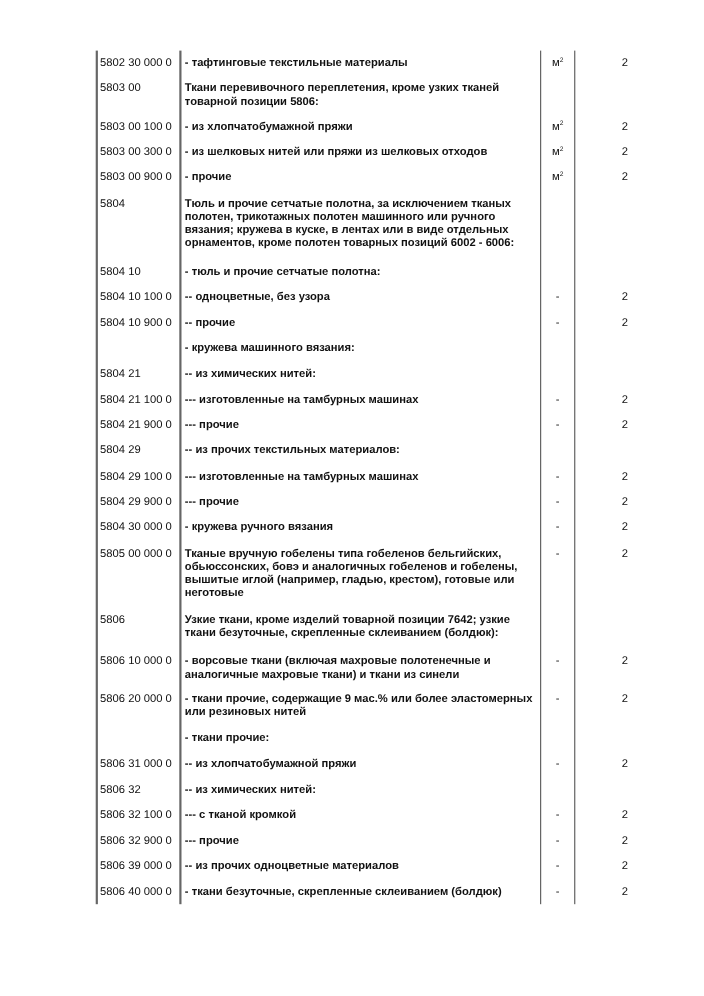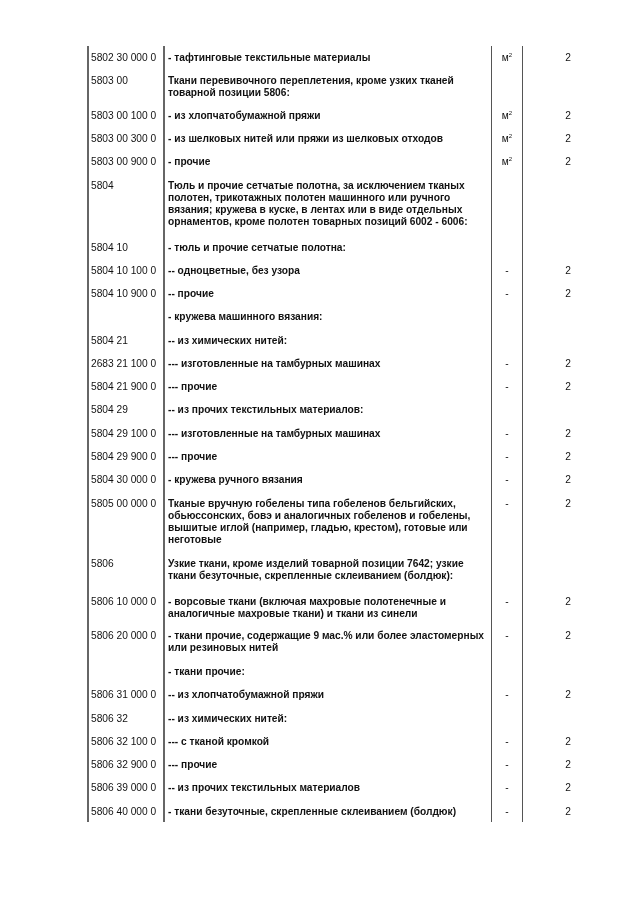--- a/index.html
+++ b/index.html
@@ -84,21 +84,21 @@
         <div class="unit"><span></span><sup></sup></div>
         <div class="rate"></div>
       </div>
       <div class="row" style="top: 335px;">
         <div class="code">5804 21</div>
         <div class="desc">-- из химических нитей:</div>
         <div class="unit"><span></span><sup></sup></div>
         <div class="rate"></div>
       </div>
       <div class="row" style="top: 358px;">
-        <div class="code">2683 21 100 0</div>
+        <div class="code">5804 21 100 0</div>
         <div class="desc">--- изготовленные на тамбурных машинах</div>
         <div class="unit"><span>-</span><sup></sup></div>
         <div class="rate">2</div>
       </div>
       <div class="row" style="top: 381px;">
         <div class="code">5804 21 900 0</div>
         <div class="desc">--- прочие</div>
         <div class="unit"><span>-</span><sup></sup></div>
         <div class="rate">2</div>
       </div>
@@ -175,21 +175,21 @@
         <div class="rate">2</div>
       </div>
       <div class="row" style="top: 759px;">
         <div class="code">5806 32 900 0</div>
         <div class="desc">--- прочие</div>
         <div class="unit"><span>-</span><sup></sup></div>
         <div class="rate">2</div>
       </div>
       <div class="row" style="top: 782px;">
         <div class="code">5806 39 000 0</div>
-        <div class="desc">-- из прочих текстильных материалов</div>
+        <div class="desc">-- из прочих одноцветные материалов</div>
         <div class="unit"><span>-</span><sup></sup></div>
         <div class="rate">2</div>
       </div>
       <div class="row" style="top: 806px;">
         <div class="code">5806 40 000 0</div>
         <div class="desc">- ткани безуточные, скрепленные склеиванием (болдюк)</div>
         <div class="unit"><span>-</span><sup></sup></div>
         <div class="rate">2</div>
       </div>
     </div>

